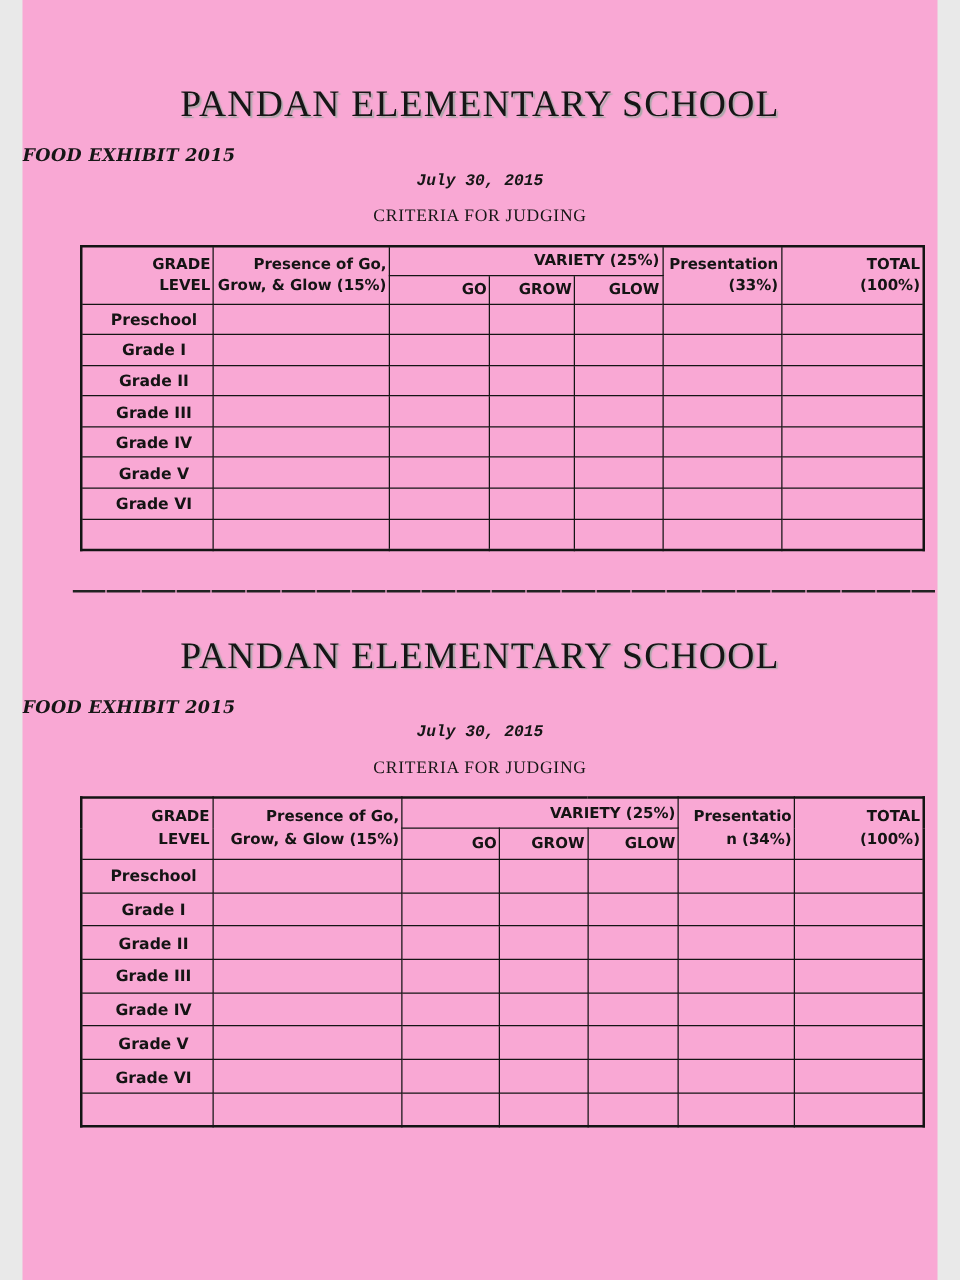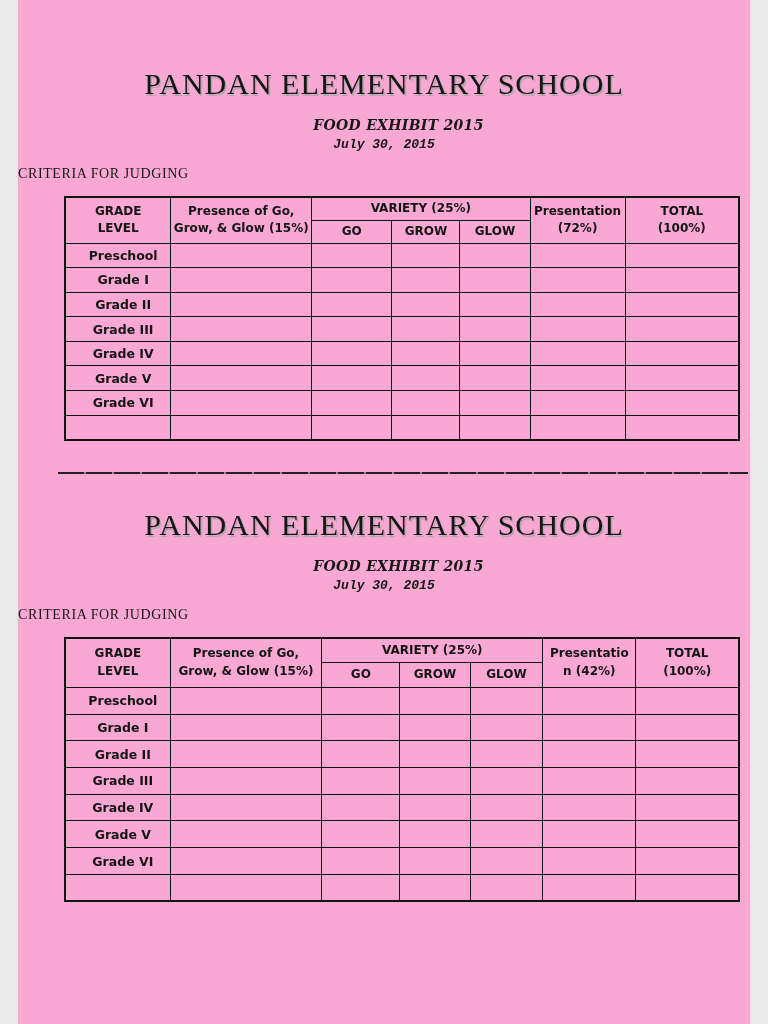--- a/index.html
+++ b/index.html
@@ -21,43 +21,41 @@
     font-family: "Liberation Serif", serif;
     font-weight: 400;
     font-size: 30px;
     line-height: 36px;
     letter-spacing: 1px;
     color: #161616;
     text-shadow: 1.5px 1.5px 1px #a8a8a8;
   }
   .event-title {
     margin-top: 15px;
-    text-align: center;
     font-family: "DejaVu Serif", serif;
     font-style: italic;
     font-weight: bold;
     font-size: 14px;
     line-height: 17px;
     letter-spacing: 0.3px;
     color: #161616;
-    padding-left: 29px;
   }
   .event-date {
     margin-top: 3px;
     text-align: center;
     font-family: Liberation Mono, monospace;
     font-style: italic;
     font-weight: bold;
     font-size: 13px;
     line-height: 16px;
     color: #161616;
   }
   .caption {
     margin-top: 13px;
-    text-align: left;
+    text-align: center;
     font-family: "Liberation Serif", serif;
     font-size: 14px;
     line-height: 15px;
     letter-spacing: 0.6px;
     color: #161616;
   }
   table.judging {
     border-collapse: collapse;
     table-layout: fixed;
     width: 676px;
@@ -70,20 +68,21 @@
     padding: 0 2px;
     vertical-align: middle;
     text-align: center;
   }
   .judging th {
     font-family: "DejaVu Sans", sans-serif;
     font-weight: 700;
     font-size: 12px;
     line-height: 1.45;
     color: #141414;
+    text-align: right;
   }
   .judging td.rowlabel {
     font-family: "DejaVu Sans", sans-serif;
     font-weight: 700;
     font-size: 12.5px;
     color: #141414;
     padding-left: 12px;
   }
   .multi { white-space: pre-line; }
   .t1 thead tr { height: 23px; }
@@ -120,21 +119,21 @@
           <col style="width:16.9%">
       </colgroup>
       <thead>
         <tr>
           <th rowspan="2" class="multi">GRADE
 LEVEL</th>
           <th rowspan="2" class="multi">Presence of Go,
 Grow, &amp; Glow (15%)</th>
           <th colspan="3">VARIETY (25%)</th>
           <th rowspan="2" class="multi">Presentation
-(72%)</th>
+(33%)</th>
           <th rowspan="2" class="multi">TOTAL
 (100%)</th>
         </tr>
         <tr>
           <th>GO</th>
           <th>GROW</th>
           <th>GLOW</th>
         </tr>
       </thead>
       <tbody>
@@ -233,21 +232,21 @@
           <col style="width:15.3%">
       </colgroup>
       <thead>
         <tr>
           <th rowspan="2" class="multi">GRADE
 LEVEL</th>
           <th rowspan="2" class="multi">Presence of Go,
 Grow, &amp; Glow (15%)</th>
           <th colspan="3">VARIETY (25%)</th>
           <th rowspan="2" class="multi">Presentatio
-n (42%)</th>
+n (34%)</th>
           <th rowspan="2" class="multi">TOTAL
 (100%)</th>
         </tr>
         <tr>
           <th>GO</th>
           <th>GROW</th>
           <th>GLOW</th>
         </tr>
       </thead>
       <tbody>

